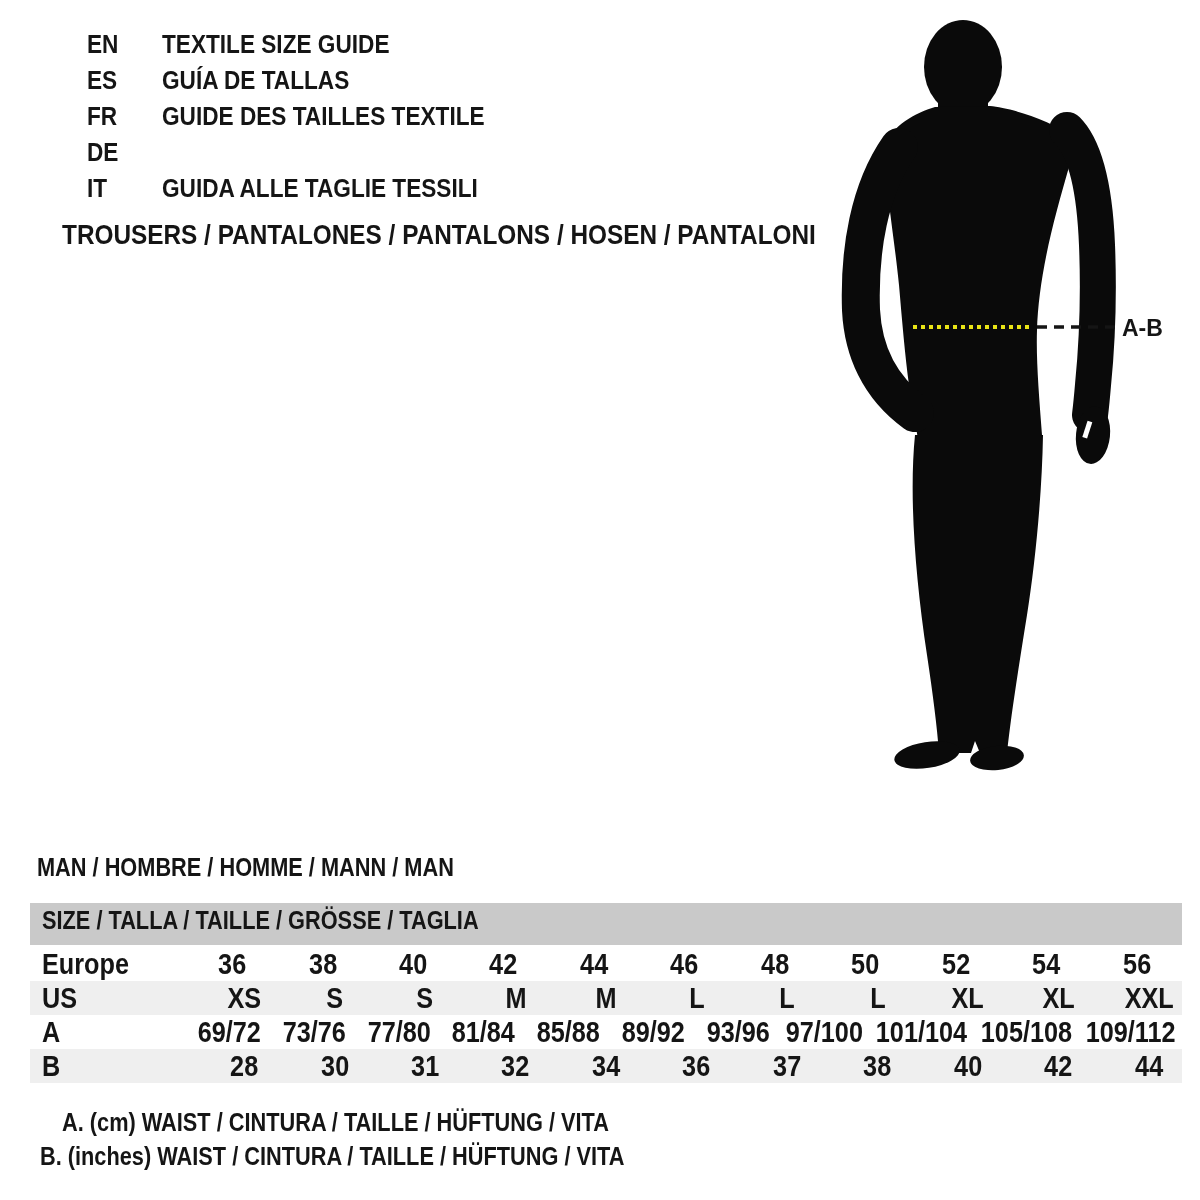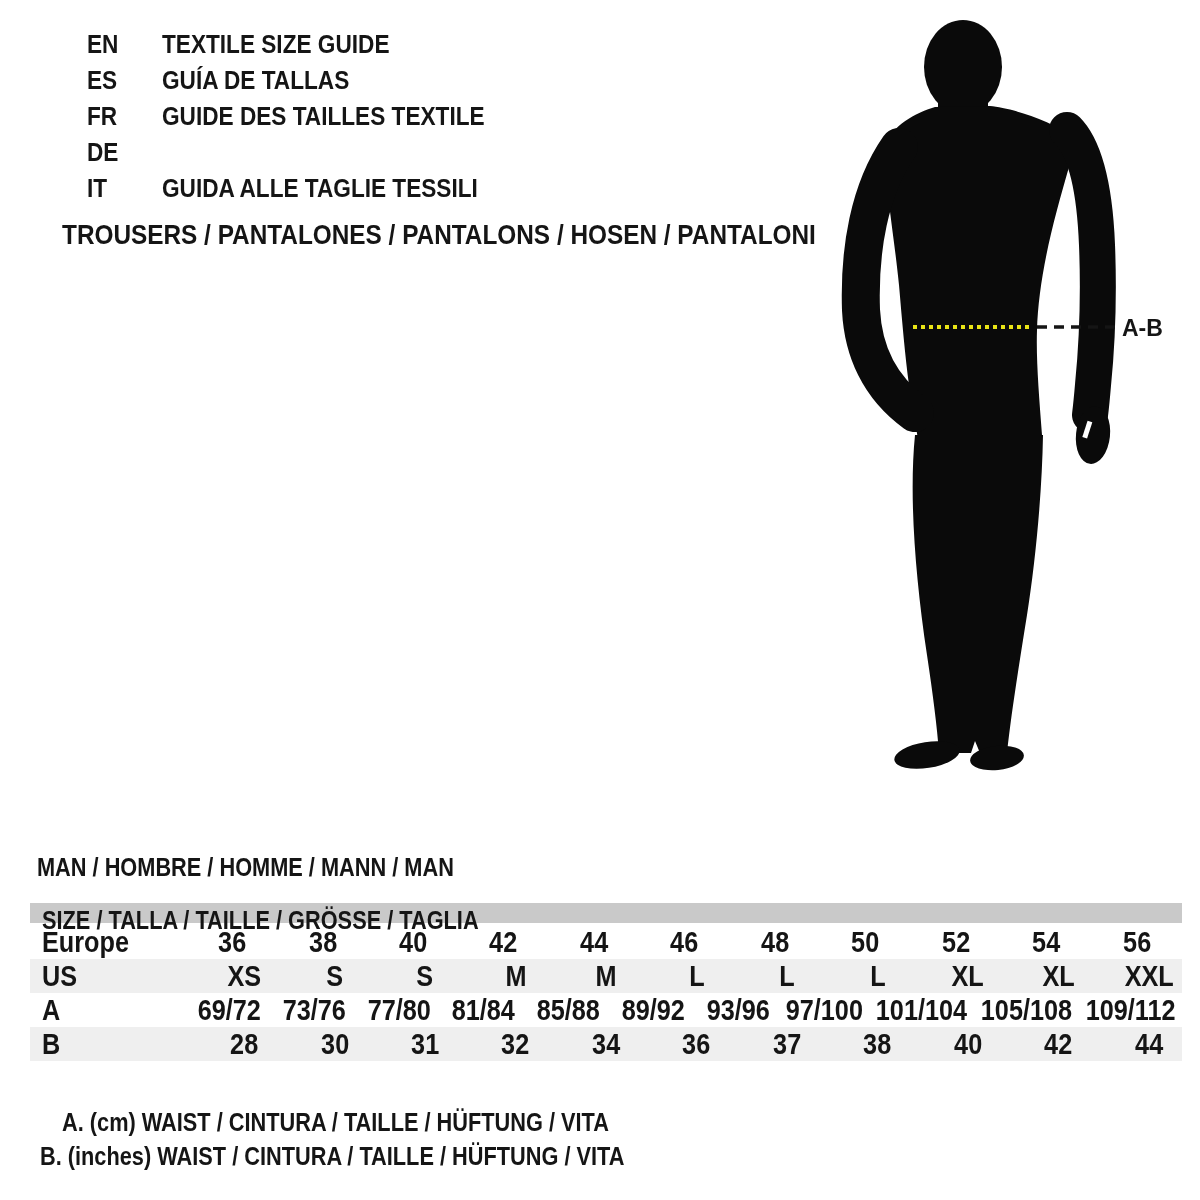--- a/index.html
+++ b/index.html
@@ -16,21 +16,21 @@
   .category{position:absolute;left:42px;top:219px;font-size:28px;line-height:32px;margin-left:20px;}
 
   
   .figure-wrap{position:absolute;left:835px;top:15px;width:365px;height:765px;}
 
   
   .man-heading{position:absolute;left:37px;top:853px;font-size:25px;line-height:28px;}
 
   
   .size-table{position:absolute;left:30px;top:903px;width:1152px;}
-  .size-header{height:20px;line-height:34px;background:#c9c9c9;padding-left:12px;
+  .size-header{height:42px;line-height:34px;background:#c9c9c9;padding-left:12px;
                font-size:25px;margin-bottom:2px;box-sizing:border-box;}
   .size-row{display:grid;grid-template-columns:157px repeat(11,1fr);height:34px;
             align-items:center;font-size:29px;}
   .row-alt{background:#efefef;gap:24px;}
   .cell{text-align:center;line-height:34px;}
   .c-label{text-align:left;padding-left:12px;}
 
   
   .footnotes{position:absolute;left:40px;top:1105px;font-size:25px;line-height:34px;text-align:center;}
 </style>

